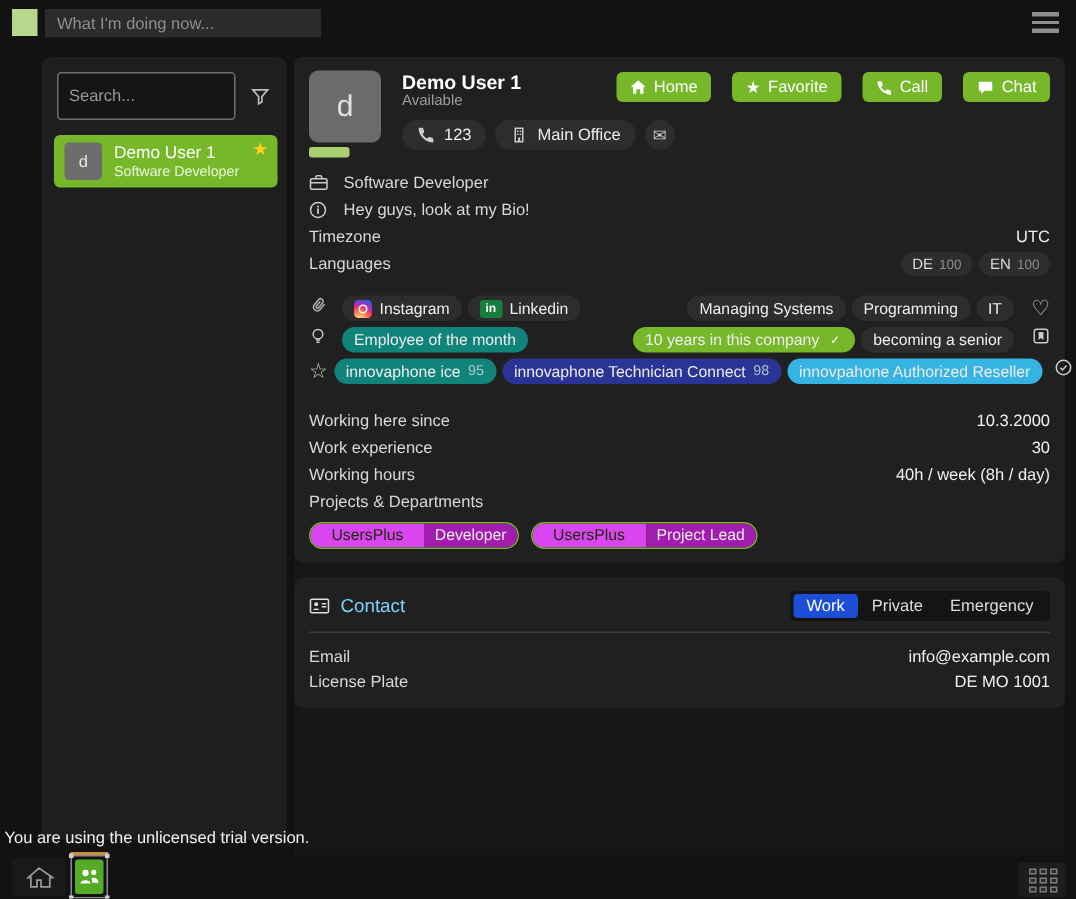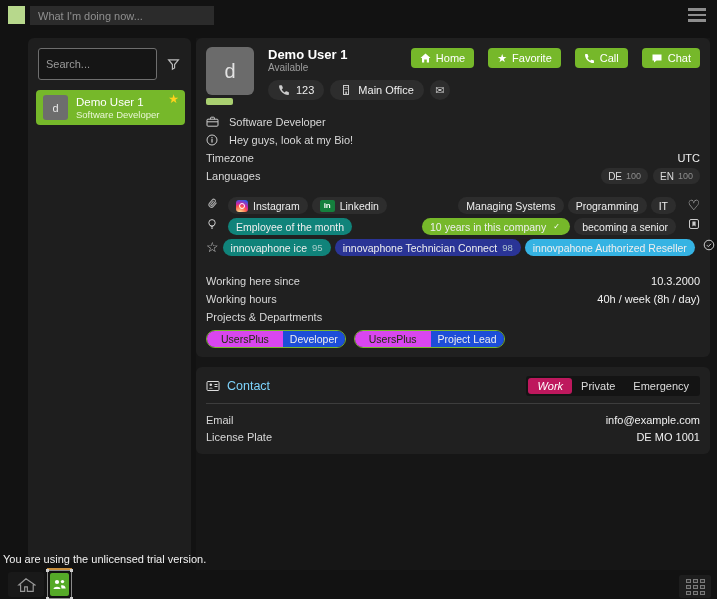--- a/index.html
+++ b/index.html
@@ -79,27 +79,27 @@
   .li-icon{width:15px;height:12px;border-radius:2px;background:#15803d;color:#fff;
     font-size:8px;font-weight:700;display:flex;align-items:center;justify-content:center;}
   .goal-check{width:11px;height:11px;border-radius:50%;display:flex;align-items:center;
     justify-content:center;font-size:8px;color:#fff;}
   .goal-check::before{content:"✓";}
   
   .proj-row{display:flex;gap:8px;margin-top:4px;}
   .proj-pill{display:inline-flex;border:1.5px solid #76b82a;border-radius:10px;overflow:hidden;
     height:16px;font-size:10.5px;cursor:pointer;}
   .proj-pill .grp-seg{background:#d946ef;color:#1c2b09;padding:0 14px;display:flex;align-items:center;}
-  .proj-pill .role-seg{background:#1d4ed8;color:#eee;padding:0 7px;display:flex;align-items:center;}
+  .proj-pill .role-seg{background:#a21caf;color:#eee;padding:0 7px;display:flex;align-items:center;}
   
   .cc-head{display:flex;align-items:center;}
   .cc-title{font-size:12.5px;color:#7dd3fc;margin-left:7px;}
   .seg-ctl{margin-left:auto;background:#141414;border-radius:3px;padding:2px;display:flex;}
   .seg{padding:2px 9px;font-size:11px;color:#ddd;border-radius:3px;cursor:pointer;}
-  .seg.sel{background:#be185d;color:#fff;font-style:italic;}
+  .seg.sel{background:#1d4ed8;color:#fff;}
   .cc-divider{border-top:1px solid #3d3d3d;margin:7px 0 7px 0;}
   .kv{display:flex;font-size:11px;min-height:17px;align-items:center;}
   .kv .k{color:#d8d8d8;}
   .kv .v{margin-left:auto;color:#f0f0f0;}
   
   .trial{left:3px;top:553px;font-size:11px;color:#f2f2f2;z-index:5;}
   .home-btn{left:8px;top:572px;width:36px;height:25px;background:#191919;border-radius:3px;
     display:flex;align-items:center;justify-content:center;cursor:pointer;}
   .app-frame{left:47px;top:570px;width:23px;height:27px;border:1px solid #8a8a8a;cursor:pointer;}
   .app-frame::before{content:"";position:absolute;left:-1px;top:-3px;width:25px;height:2px;background:#c98f3d;}
@@ -321,20 +321,24 @@
             <path d="M3.9 6.2l1.4 1.4 2.8-2.9" stroke="#ccc" fill="none"></path>
           </svg>
       </span>
     </div>
 
     <div class="row sect">
       <span>Working here since</span>
       <span class="val">10.3.2000</span>
     </div>
     <div class="row">
+      <span>Work experience</span>
+      <span class="val">30</span>
+    </div>
+    <div class="row">
       <span>Working hours</span>
       <span class="val">40h / week (8h / day)</span>
     </div>
     <div class="row">
       <span>Projects &amp; Departments</span>
     </div>
     <div class="proj-row">
       <span class="proj-pill">
         <span class="grp-seg">UsersPlus</span>
         <span class="role-seg">Developer</span>

